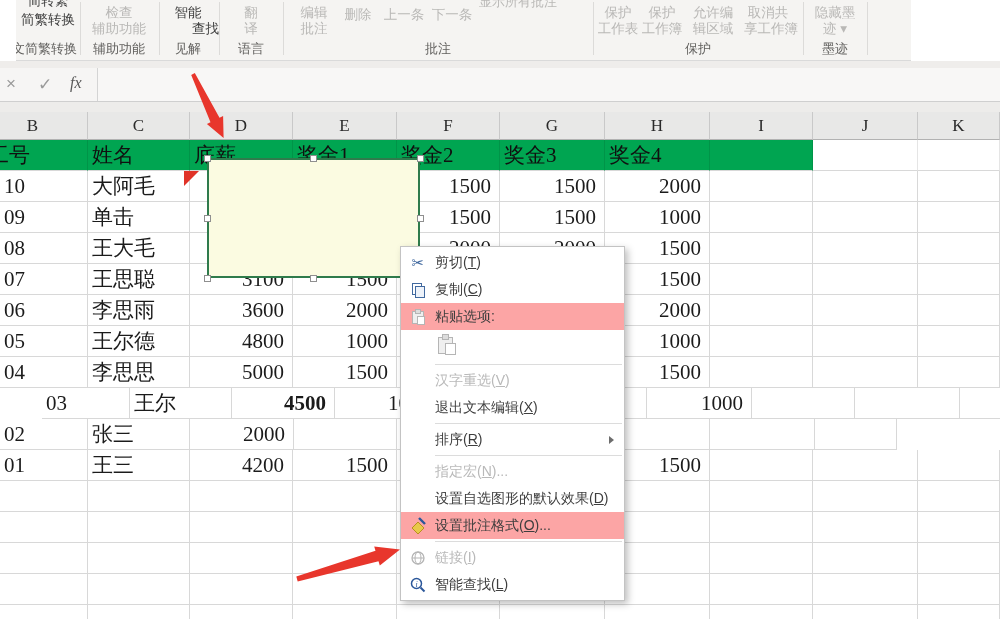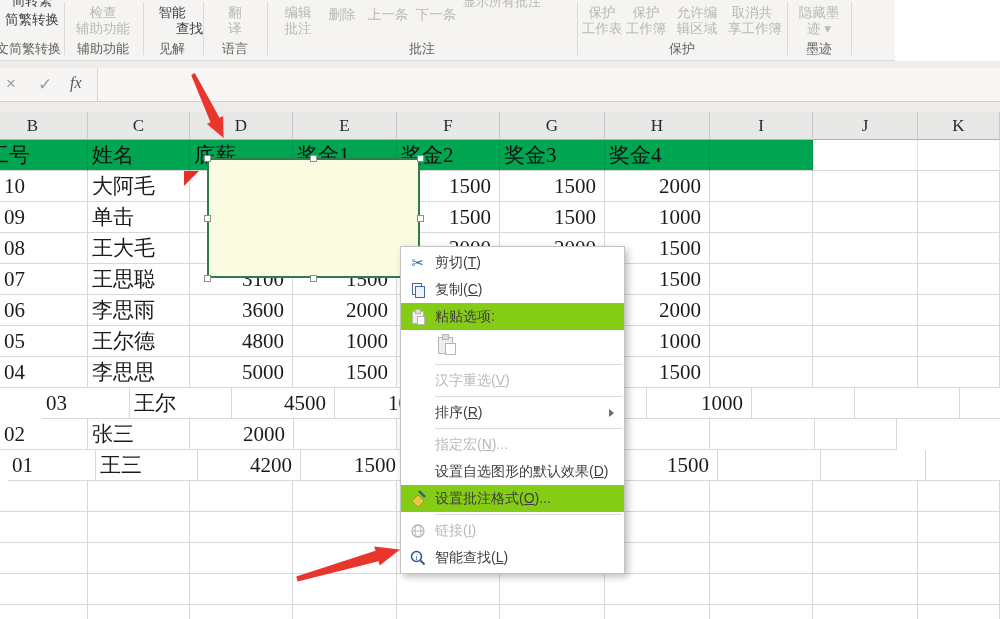--- a/index.html
+++ b/index.html
@@ -1,19 +1,19 @@
 <!DOCTYPE html>
 <html><head>
 <meta charset="utf-8">
 <style>
   html,body{margin:0;padding:0;}
   .screen{position:relative;width:1000px;height:619px;overflow:hidden;background:#ffffff;
     font-family:"Liberation Sans","DejaVu Sans",sans-serif;-webkit-font-smoothing:antialiased;}
   
-  .ribbon{position:absolute;left:0;top:0;width:895px;height:60px;background:#f5f4f2;border-bottom:1px solid #dadada;overflow:hidden;}
+  .ribbon{position:absolute;left:16px;top:0;width:895px;height:60px;background:#f5f4f2;border-bottom:1px solid #dadada;overflow:hidden;}
   .rsep{position:absolute;top:2px;width:1px;height:53px;background:#dcdbd9;}
   .rtx{position:absolute;font-size:13.5px;line-height:15px;text-align:center;white-space:nowrap;}
   .on{color:#3d3d3d;} .off{color:#b9b8b6;} .grp{color:#605f5d;font-size:13px;}
   
   .gap1{position:absolute;left:0;top:61px;width:1000px;height:7px;background:#efedeb;}
   .fxrow{position:absolute;left:0;top:68px;width:1000px;height:33px;background:#f6f5f4;border-bottom:1px solid #cfcfcf;}
   .fxsep{position:absolute;left:97px;top:0;width:1px;height:33px;background:#d4d4d4;}
   .fxfield{position:absolute;left:98px;top:0;width:902px;height:33px;background:#f8f7f6;}
   .fxi{position:absolute;top:6px;font-size:17px;color:#9a9a9a;}
   .gap2{position:absolute;left:0;top:102px;width:1000px;height:10px;background:#edecea;}
@@ -28,21 +28,21 @@
   .num{justify-content:flex-end;padding-right:8px;}
   .txt{justify-content:flex-start;padding-left:4px;}
   
   .comment{position:absolute;left:207px;top:158px;width:213px;height:120px;background:#fbfbe1;
     border:2px solid #2f7b4c;box-sizing:border-box;z-index:5;}
   .handle{position:absolute;width:7px;height:7px;background:#ffffff;border:1px solid #8f8f8f;box-sizing:border-box;z-index:6;}
   
   .menu{position:absolute;left:400px;top:246px;width:225px;background:#ffffff;border:1px solid #c3c3c3;
     box-shadow:3px 3px 7px rgba(0,0,0,0.25);z-index:8;padding:2px 0;box-sizing:border-box;}
   .mi{display:flex;align-items:center;height:27px;font-size:14px;color:#3e3e3e;position:relative;}
-  .mi.hl{background:#84cc16;}
+  .mi.hl{background:#fca5a5;}
   .mi.dis{color:#b9b9b9;}
   .mi .gut{width:34px;display:flex;justify-content:center;align-items:center;flex:none;}
   .mi .arrow{position:absolute;right:10px;width:0;height:0;border-left:5px solid #6d6d6d;
     border-top:4px solid transparent;border-bottom:4px solid transparent;}
   .msep{height:1px;background:#dcdcdc;margin:2px 2px 2px 34px;}
   .iconrow{height:32px;}
   .iconrow .bigpaste{margin-left:36px;}
   u{text-decoration:underline;}
   
   .overlay{position:absolute;left:0;top:0;width:1000px;height:619px;z-index:10;pointer-events:none;}
@@ -248,41 +248,41 @@
         <div class="cell num" style="width: 103px; flex: 0 0 auto;"></div>
         <div class="cell num" style="width: 105px; flex: 0 0 auto;"></div>
         <div class="cell num" style="width: 105px; flex: 0 0 auto;">1500</div>
         <div class="cell num" style="width: 103px; flex: 0 0 auto;"></div>
         <div class="cell num" style="width: 105px; flex: 0 0 auto;"></div>
         <div class="cell num" style="width: 82px; flex: 0 0 auto;"></div>
       </div>
       <div class="row datarow" style="height: 31px; padding-left: 42px;">
         <div class="cell txt" style="width: 88px; flex: 0 0 auto;">03</div>
         <div class="cell txt" style="width: 102px; flex: 0 0 auto;">王尔</div>
-        <div class="cell num" style="width: 103px; flex: 0 0 auto;">4500</div>
+        <div class="cell num" style="width: 103px; flex: 0 0 auto; font-weight: bold;">4500</div>
         <div class="cell num" style="width: 104px; flex: 0 0 auto;">1000</div>
         <div class="cell num" style="width: 103px; flex: 0 0 auto;"></div>
         <div class="cell num" style="width: 105px; flex: 0 0 auto;"></div>
         <div class="cell num" style="width: 105px; flex: 0 0 auto;">1000</div>
         <div class="cell num" style="width: 103px; flex: 0 0 auto;"></div>
         <div class="cell num" style="width: 105px; flex: 0 0 auto;"></div>
         <div class="cell num" style="width: 82px; flex: 0 0 auto;"></div>
       </div>
       <div class="row datarow" style="height: 31px;">
         <div class="cell txt" style="width: 88px; flex: 0 0 auto;">02</div>
         <div class="cell txt" style="width: 102px; flex: 0 0 auto;">张三</div>
         <div class="cell num" style="width: 104px; flex: 0 0 auto;">2000</div>
         <div class="cell num" style="width: 103px; flex: 0 0 auto;"></div>
         <div class="cell num" style="width: 105px; flex: 0 0 auto;"></div>
         <div class="cell num" style="width: 105px; flex: 0 0 auto;">1500</div>
         <div class="cell num" style="width: 103px; flex: 0 0 auto;"></div>
         <div class="cell num" style="width: 105px; flex: 0 0 auto;"></div>
         <div class="cell num" style="width: 82px; flex: 0 0 auto;"></div>
       </div>
-      <div class="row datarow" style="height: 31px; padding-left: 8px;">
+      <div class="row datarow" style="height: 31px;">
         <div class="cell txt" style="width: 88px; flex: 0 0 auto;">01</div>
         <div class="cell txt" style="width: 102px; flex: 0 0 auto;">王三</div>
         <div class="cell num" style="width: 103px; flex: 0 0 auto;">4200</div>
         <div class="cell num" style="width: 104px; flex: 0 0 auto;">1500</div>
         <div class="cell num" style="width: 103px; flex: 0 0 auto;"></div>
         <div class="cell num" style="width: 105px; flex: 0 0 auto;"></div>
         <div class="cell num" style="width: 105px; flex: 0 0 auto;">1500</div>
         <div class="cell num" style="width: 103px; flex: 0 0 auto;"></div>
         <div class="cell num" style="width: 105px; flex: 0 0 auto;"></div>
         <div class="cell num" style="width: 82px; flex: 0 0 auto;"></div>
@@ -390,20 +390,24 @@
             <rect x="1.5" y="3.5" width="14" height="16" fill="#efefef" stroke="#b5b5b5"></rect>
             <rect x="5.5" y="0.5" width="6" height="5" fill="#dddddd" stroke="#b5b5b5"></rect>
             <rect x="8.5" y="9.5" width="10" height="11" fill="#fff" stroke="#b5b5b5"></rect>
           </svg></span>
       </div>
       <div class="msep"></div>
       <div class="mi dis">
         <span class="gut"></span>
         <span>汉字重选(<u>V</u>)</span>
       </div>
+      <div class="mi">
+        <span class="gut"></span>
+        <span>退出文本编辑(<u>X</u>)</span>
+      </div>
       <div class="msep"></div>
       <div class="mi">
         <span class="gut"></span>
         <span>排序(<u>R</u>)</span>
         <span class="arrow"></span>
       </div>
       <div class="msep"></div>
       <div class="mi dis">
         <span class="gut"></span>
         <span>指定宏(<u>N</u>)...</span>

